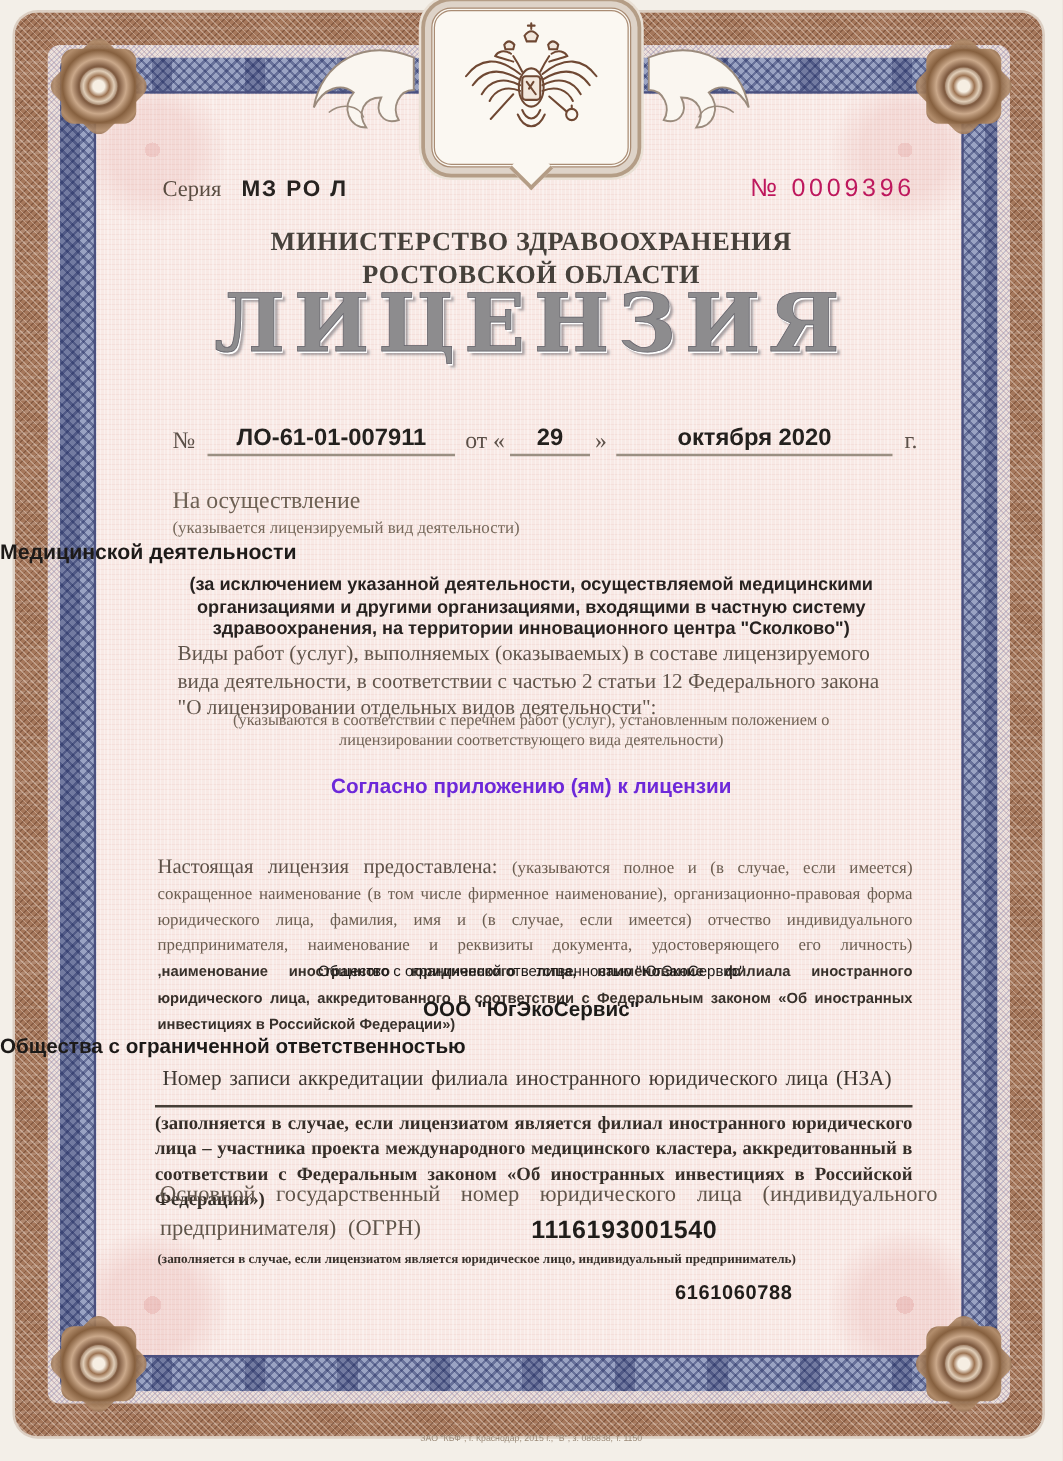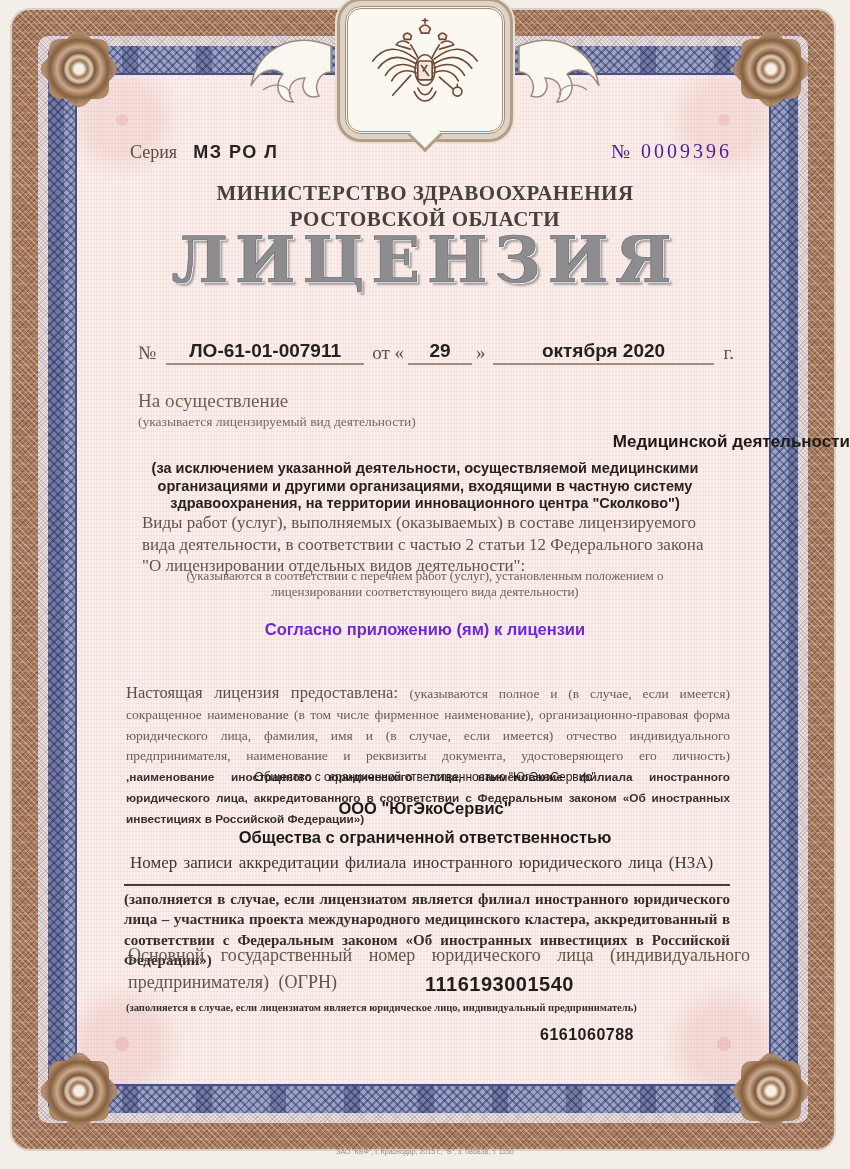--- a/index.html
+++ b/index.html
@@ -83,49 +83,49 @@
     content:""; position:absolute; left:50%; bottom:-16px;
     width:22px; height:22px; transform:translateX(-50%) rotate(45deg);
     background:#fbf8f2; border-right:3px solid #b49d86; border-bottom:3px solid #b49d86;
   }
   .cartouche svg { position:absolute; left:50%; top:50%; transform:translate(-50%,-50%); }
   
   .abs { position:absolute; z-index:6; }
   .series-row { top:140px; left:130px; right:118px; display:flex; align-items:baseline; }
   .series-label { font-size:18px; color:#5a4d42; margin-right:16px; }
   .series-value { font-family:"Liberation Sans",sans-serif; font-weight:bold; font-size:18px; color:#272320; letter-spacing:1.5px; }
-  .form-number { margin-left:auto; font-family:Liberation Serif, serif; font-size:20px; letter-spacing:3px; color:#4c1d95; }
+  .form-number { margin-left:auto; font-family:Liberation Sans, sans-serif; font-size:20px; letter-spacing:3px; color:#be185d; }
   .ministry { top:180px; left:0; right:0; text-align:center; font-weight:bold; font-size:21px; color:#46413b; line-height:1.25; letter-spacing:.5px; }
   .doc-title {
     top:222px; left:0; right:0; text-align:center;
     font-family:"DejaVu Serif",serif; font-weight:bold; font-size:64px; letter-spacing:7px;
     color:#8d8c8e; -webkit-text-stroke:.6px #63626a;
     text-shadow:1px 1px 0 #fff, 3px 3px 2px rgba(70,70,80,.45);
   }
   .license-row { top:340px; left:138px; right:116px; display:flex; align-items:flex-end; font-size:19px; color:#5c5048; }
   .blank { border-bottom:2px solid #9a8f82; text-align:center; padding-bottom:1px;
            font-family:"Liberation Sans",sans-serif; font-weight:bold; font-size:19px; color:#24211e; }
   .blank.num { flex:0 0 198px; margin:0 8px 0 10px; }
   .blank.day { flex:0 0 64px; margin:0 4px; }
   .blank.month { flex:1 1 auto; margin:0 10px 0 8px; }
   .lr-label { padding-bottom:1px; white-space:nowrap; }
   .na-osushch { top:390px; left:138px; font-size:19px; color:#6e6154; }
   .na-note { margin-top:2px; font-size:13.5px; color:#77695b; }
-  .activity-name { top:432px; left:0; right:0; text-align:right; font-family:"Liberation Sans",sans-serif; font-weight:bold; font-size:17px; color:#1d1a18; }
+  .activity-name { top:432px; left:0; right:0; text-align:left; font-family:"Liberation Sans",sans-serif; font-weight:bold; font-size:17px; color:#1d1a18; }
   .exclusion { top:460px; left:118px; right:118px; text-align:center; font-family:"Liberation Sans",sans-serif; font-weight:bold; font-size:14.5px; color:#272220; line-height:1.22; }
   .works-intro { top:512px; left:142px; right:142px; text-align:left; font-size:17px; color:#60544a; line-height:1.27; }
   .works-note { top:568px; left:150px; right:150px; text-align:center; font-size:13px; color:#716356; line-height:1.25; }
   .works-value { top:620px; left:0; right:0; text-align:center; font-family:"Liberation Sans",sans-serif; font-weight:bold; font-size:16.5px; color:#6d28d9; }
   .granted { top:682px; left:126px; right:120px; text-align:justify; line-height:1.3; }
   .granted .lead { font-size:16.5px; color:#5c5047; }
   .granted .paren { font-size:13.5px; color:#6b5d50; }
   .granted .tail { font-family:"Liberation Sans",sans-serif; font-size:11.8px; font-weight:600; color:#38312b; }
   .full-name  { top:770px; left:0; right:0; text-align:center; font-family:"Liberation Sans",sans-serif; font-weight:normal; font-size:12px; color:#1c1a18; }
   .short-name { top:799px; left:0; right:0; text-align:center; font-family:"Liberation Sans",sans-serif; font-weight:bold; font-size:16.5px; color:#1c1a18; }
-  .legal-form { top:828px; left:0; right:0; text-align:center; font-family:"Liberation Sans",sans-serif; font-weight:bold; font-size:16.5px; color:#1c1a18; }
+  .legal-form { top:828px; left:0; right:0; font-family:"Liberation Sans",sans-serif; font-weight:bold; font-size:16.5px; color:#1c1a18; }
   .nza-label { top:853px; left:130px; right:130px; font-size:17px; color:#3e3731; word-spacing:2px; }
   .divider { top:884px; left:124px; right:120px; border-top:2px solid #453e37; height:0; }
   .nza-note { top:889px; left:124px; right:120px; font-weight:bold; font-size:15px; color:#352e28; text-align:justify; line-height:1.35; }
   .ogrn-label { top:942px; left:128px; width:622px; font-size:18px; color:#60554a; text-align:justify; word-spacing:5px; line-height:1.5; }
   .ogrn-value { top:973px; left:425px; font-family:"Liberation Sans",sans-serif; font-weight:bold; font-size:20px; letter-spacing:.5px; color:#201d1a; }
   .ogrn-note { top:1002px; left:126px; right:140px; font-weight:bold; font-size:10.5px; color:#38312b; }
   .inn-label { top:1018px; left:140px; font-size:19px; color:#695b4e; }
   .inn-value { top:1026px; left:540px; font-family:"Liberation Sans",sans-serif; font-weight:bold; font-size:16px; letter-spacing:.5px; color:#201d1a; }
   .imprint { top:1148px; left:0; right:0; text-align:center; font-family:"Liberation Sans",sans-serif; font-size:7px; color:#9b8a78; }
 </style>

